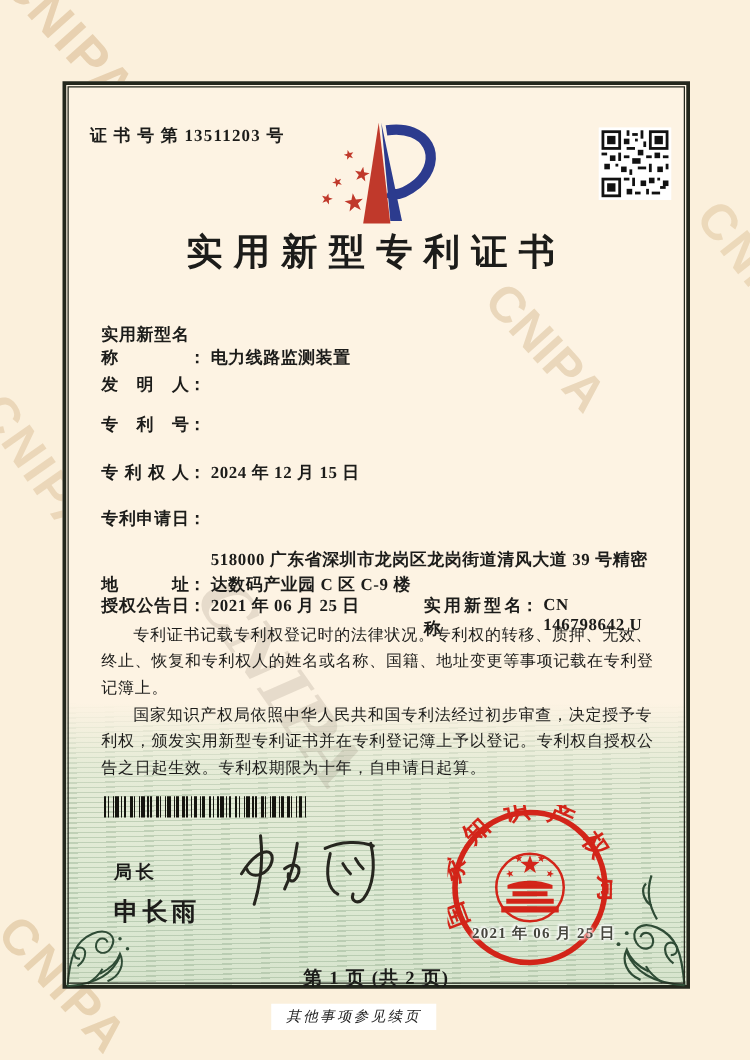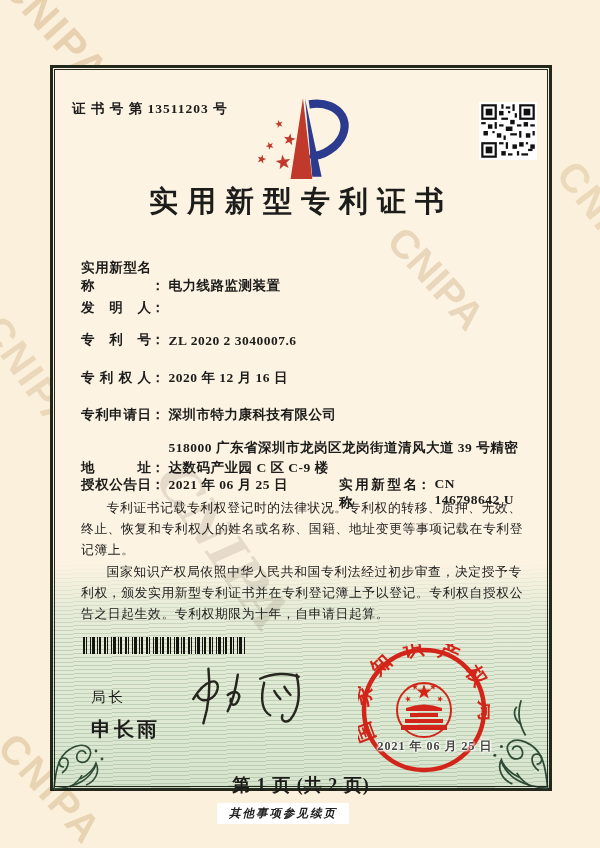--- a/index.html
+++ b/index.html
@@ -58,37 +58,37 @@
     font-size:12.8px;line-height:1.66;letter-spacing:.6px;font-weight:500;}
   .body-text p{margin:0;text-indent:2em;}
   
   .barcode{position:absolute;left:30px;top:569px;width:162px;height:17px;
     background:
       repeating-linear-gradient(90deg,#15150f 0 2px,transparent 2px 3px,#15150f 3px 4px,transparent 4px 7px,
         #15150f 7px 8px,transparent 8px 9px,#15150f 9px 12px,transparent 12px 14px,
         #15150f 14px 15px,transparent 15px 16px,#15150f 16px 18px,transparent 18px 21px);
   }
   
-  .signer-title{position:absolute;left:38px;top:620px;font-size:14.5px;font-weight:normal;letter-spacing:3px;}
+  .signer-title{position:absolute;left:38px;top:620px;font-size:14.5px;font-weight:bold;letter-spacing:3px;}
   .signer-name{position:absolute;left:38px;top:648px;font-size:20px;font-weight:bold;letter-spacing:3px;}
   .signature{position:absolute;left:122px;top:596px;width:152px;height:64px;}
   
   .seal{position:absolute;left:305px;top:576px;width:132px;height:132px;opacity:.93;}
   .seal-date{position:absolute;left:312px;top:670px;width:140px;text-align:center;
     font-size:12px;font-weight:bold;color:#45453d;letter-spacing:1px;
     text-shadow:0 0 2px #fff,0 0 3px #fff,1px 1px 2px #fff,-1px -1px 2px #fff;z-index:5;}
   
-  .page-num{position:absolute;left:0;right:0;top:705px;text-align:center;font-size:18px;font-weight:600;letter-spacing:1px;}
+  .page-num{position:absolute;left:0;right:0;top:705px;text-align:center;font-size:15px;font-weight:600;letter-spacing:1px;}
   .corner{position:absolute;pointer-events:none;z-index:4;}
   .corner-left{left:-3px;bottom:-3px;}
   .corner-right{right:-3px;bottom:-3px;transform:scaleX(-1);}
   
   .continuation{
     position:absolute;left:283px;top:803px;transform:translateX(-50%);
-    background:#fff;padding:3px 12px;font-size:11.5px;font-style:italic;font-weight:700;
+    background:#fff;padding:3px 12px;font-size:11.5px;font-style:italic;font-weight:400;
     letter-spacing:2px;z-index:3;color:#222;
   }
 </style>
 </head>
 <body>
 
 <div class="wm wm-tl">CNIPA</div>
 <div class="wm wm-left">CNIPA</div>
 <div class="wm wm-bl">CNIPA</div>
 <div class="wm wm-right">CNIPA</div>
@@ -177,31 +177,29 @@
       <span class="colon">：</span>
       <span class="fvalue">电力线路监测装置</span>
   </div>
   <div class="frow" style="top:231px">
     <span class="flabel">发明人</span>
       <span class="colon">：</span>
   </div>
   <div class="frow" style="top:263px">
     <span class="flabel">专利号</span>
       <span class="colon">：</span>
-      <span class="fvalue">ZL 2020 2 3040007.6</span>
   </div>
   <div class="frow" style="top:301px">
     <span class="flabel">专利权人</span>
       <span class="colon">：</span>
-      <span class="fvalue">2020 年 12 月 16 日</span>
+      <span class="fvalue">2024 年 12 月 15 日</span>
   </div>
   <div class="frow" style="top:338px">
     <span class="flabel">专利申请日</span>
       <span class="colon">：</span>
-      <span class="fvalue">深圳市特力康科技有限公司</span>
   </div>
   <div class="frow" style="top:370px">
     <span class="flabel">地址</span>
       <span class="colon">：</span>
       <span class="fvalue addr">518000 广东省深圳市龙岗区龙岗街道清风大道 39 号精密达数码产业园 C 区 C-9 楼</span>
   </div>
   <div class="frow" style="top:408px;width:440px">
     <span class="flabel">授权公告日</span>
       <span class="colon">：</span>
       <span class="fvalue">2021 年 06 月 25 日</span>

